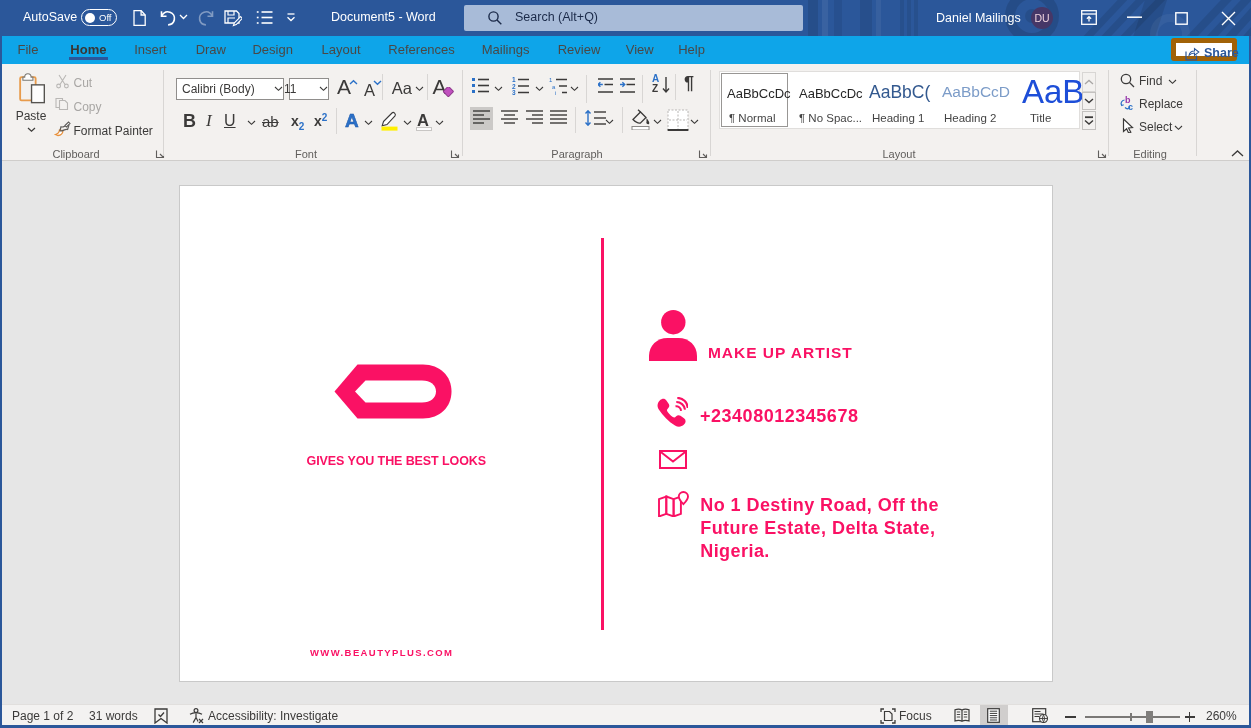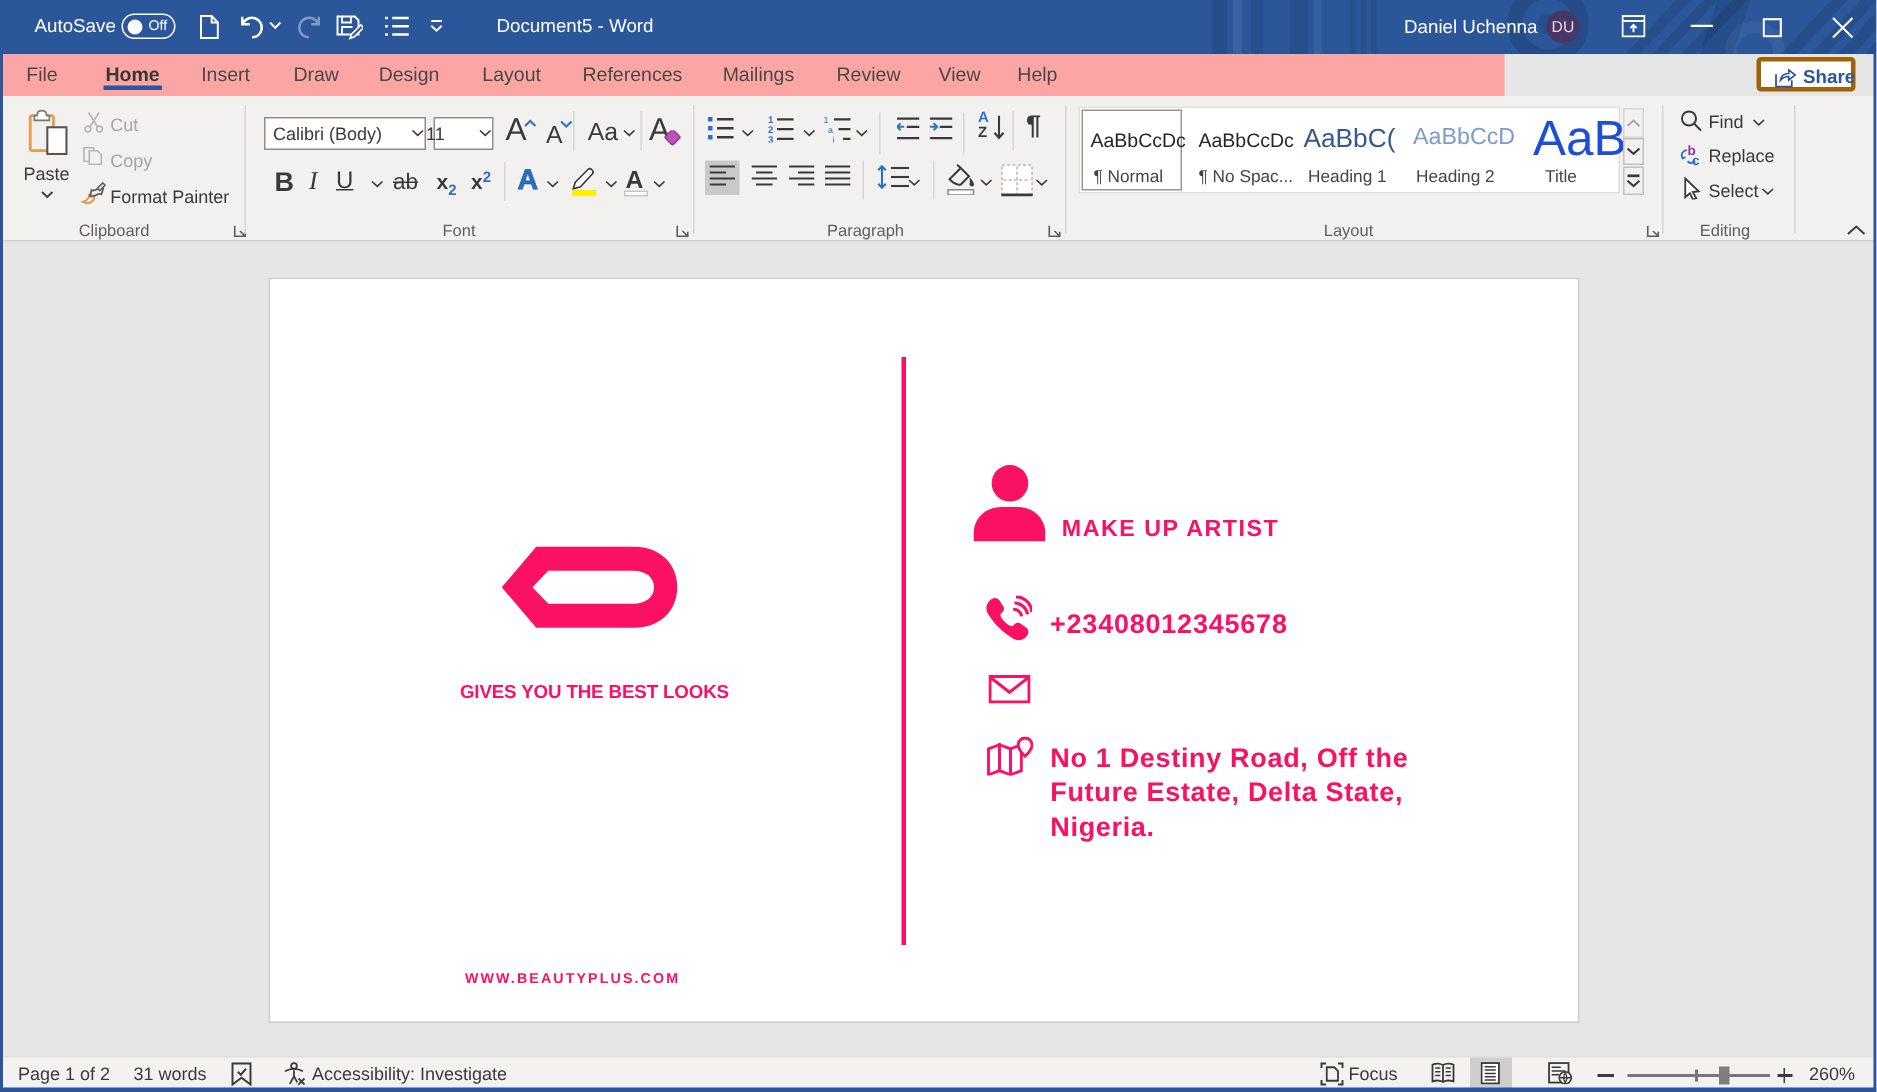--- a/index.html
+++ b/index.html
@@ -11,25 +11,25 @@
 #autosave { position:absolute; left:23px; top:10px; color:#fff; font-size:12.5px; }
 #toggle { position:absolute; left:81px; top:9px; width:36px; height:17px; border:1px solid #fff; border-radius:9px; }
 #toggle .knob { position:absolute; left:3px; top:2.5px; width:10px; height:10px; background:#fff; border-radius:50%; }
 #toggle .lbl { position:absolute; left:17px; top:2px; color:#fff; font-size:9.5px; }
 #doctitle { position:absolute; left:331px; top:10px; color:#fff; font-size:12.5px; }
 #searchbox { position:absolute; left:464px; top:5px; width:339px; height:26px; background:#a8bbd8; border-radius:2px; }
 #searchbox span { position:absolute; left:51px; top:5px; color:#1b2a49; font-size:12.5px; }
 #username { position:absolute; left:936px; top:11px; color:#fff; font-size:12.5px; }
 #avatar { position:absolute; left:1031px; top:7px; width:22px; height:22px; border-radius:50%; background:#463767; color:#eed2dd; font-size:10.5px; text-align:center; line-height:22px; }
 
-#menubar { position:absolute; left:0; top:36px; width:1003px; height:28px; background:#fca5a5; }
+#menubar { position:absolute; left:0; top:36px; width:1251px; height:28px; background:#0ea5e9; }
 #menubar .tab { position:absolute; top:5.5px; font-size:13px; color:#4a4846; }
 #menubar .active { color:#383735; font-weight:bold; }
 #homeline { position:absolute; left:69px; top:57px; width:39px; height:3px; background:#2b579a; }
-#sharebtn { position:absolute; left:1171px; top:38px; width:66px; height:23px; background:#fff; border:3px solid #a16207; border-radius:3px; color:#2b579a; font-size:12.5px; }
+#sharebtn { position:absolute; left:1171px; top:38px; width:66px; height:23px; background:#fff; border:5px solid #a16207; border-radius:3px; color:#2b579a; font-size:12.5px; }
 
 #ribbon { position:absolute; left:0; top:64px; width:1251px; height:97px; background:#f3f1ef; border-bottom:1px solid #cfcdcb; }
 .gdiv { position:absolute; top:6px; height:86px; width:1px; background:#d8d6d4; }
 .glabel { position:absolute; top:84px; font-size:11px; color:#605e5c; width:120px; text-align:center; }
 .launcher { position:absolute; top:85px; width:10px; height:10px; }
 
 #docarea { position:absolute; left:2px; top:161px; width:1247px; height:543px; background:#e6e6e6; }
 #page { position:absolute; left:177px; top:24px; width:874px; height:497px; background:#fff; border:1px solid #c9c9c9; }
 
 #edgeL { position:absolute; left:0; top:36px; width:2px; height:692px; background:#2b579a; }
@@ -109,21 +109,28 @@
         <line x1="0.8" y1="13" x2="2.6" y2="13"></line>
         <line x1="5.5" y1="13" x2="16.5" y2="13"></line>
       </g>
     </svg>
 
   <svg class="abs" style="left:286px;top:13px" width="10" height="9" viewBox="0 0 10 9">
       <line x1="1.5" y1="1" x2="8.5" y2="1" stroke="#fff" stroke-width="1.3"></line>
       <path d="M1.5 4.2 5 7.5 8.5 4.2" fill="none" stroke="#fff" stroke-width="1.3"></path>
     </svg>
   <div id="doctitle">Document5 - Word</div>
-  <div id="username">Daniel Uchenna</div>
+  <div id="searchbox">
+    <svg class="abs" style="left:23px;top:5px" width="16" height="16" viewBox="0 0 16 16">
+        <circle cx="6.5" cy="6.5" r="4.6" fill="none" stroke="#1b2a49" stroke-width="1.4"></circle>
+        <line x1="10" y1="10" x2="14.3" y2="14.3" stroke="#1b2a49" stroke-width="1.4"></line>
+      </svg>
+    <span>Search (Alt+Q)</span>
+  </div>
+  <div id="username">Daniel Mailings</div>
   <div id="avatar">DU</div>
 
   <svg class="abs" style="left:1081px;top:10px" width="16" height="15" viewBox="0 0 16 15">
       <rect x="0.7" y="0.7" width="14.6" height="13.6" fill="none" stroke="#fff" stroke-width="1.3"></rect>
       <line x1="0.7" y1="4" x2="15.3" y2="4" stroke="#fff" stroke-width="1.3"></line>
       <path d="M8 11.5V6.8M5.9 8.8 8 6.6l2.1 2.2" fill="none" stroke="#fff" stroke-width="1.3"></path>
     </svg>
 
   <svg class="abs" style="left:1127px;top:16px" width="15" height="3" viewBox="0 0 15 3">
       <line x1="0" y1="1.2" x2="15" y2="1.2" stroke="#fff" stroke-width="1.5"></line>

